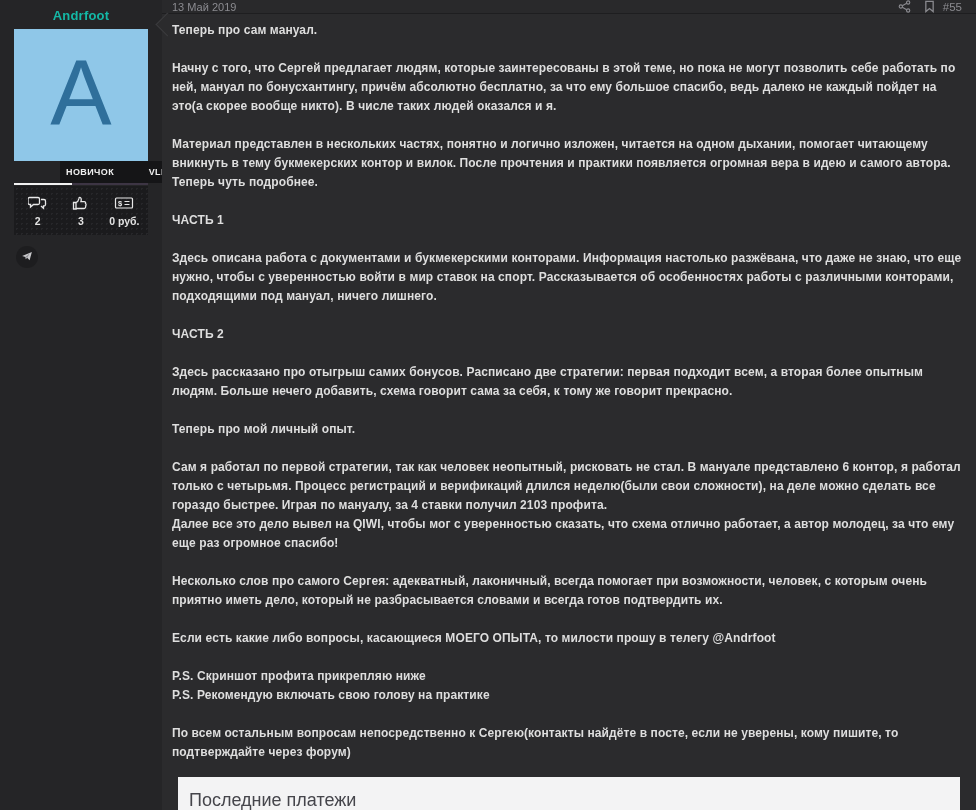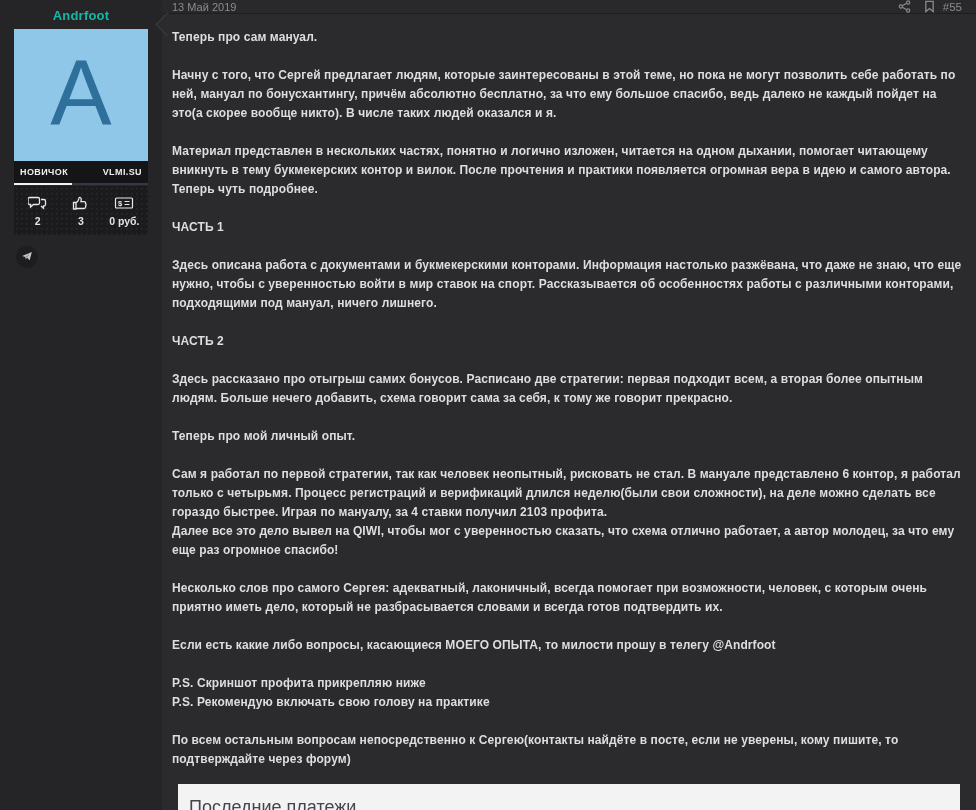--- a/index.html
+++ b/index.html
@@ -18,21 +18,21 @@
     color: #14b8a6; font-size: 13px; font-weight: bold; text-align: center;
     padding: 2px 0 6px 0; letter-spacing: .2px;
   }
   .avatar {
     width: 134px; height: 132px; display: flex; align-items: center; justify-content: center;
     user-select: none;
   }
   .avatar span { font-size: 92px; line-height: 1; font-weight: 400; margin-top: -4px; }
   .rankbar {
     width: 134px; height: 22px; background: #151517;
-    display: flex; align-items: center; justify-content: space-between; padding: 0 6px;
+    display: flex; align-items: center; justify-content: space-between; padding: 0 6px; margin-left: 46px;
   }
   .rankbar .rank, .rankbar .site {
     color: #efefef; font-size: 9px; font-weight: bold; letter-spacing: .4px;
   }
   .progress { width: 134px; height: 2px; background: #3d3544; position: relative; }
   .progress .fill { position: absolute; left: 0; top: 0; height: 2px; width: 58px; background: #f2f2f2; }
   .statsbox {
     width: 134px; margin-top: 1px; background-color: #1b1b1d;
     background-image: radial-gradient(#27272a 1px, transparent 1px);
     background-size: 5px 5px;
@@ -41,21 +41,21 @@
   .stat { flex: 1; display: flex; flex-direction: column; align-items: center; gap: 4px; }
   .stat svg { display: block; }
   .stat .val { color: #e2e2e2; font-size: 10.5px; font-weight: bold; white-space: nowrap; }
   .tg-btn {
     width: 22px; height: 22px; border-radius: 50%; background: #1d1d1f;
     display: flex; align-items: center; justify-content: center; margin-top: 11px; margin-left: 2px;
     cursor: pointer;
   }
 
   
-  .main { flex: 1; display: flex; flex-direction: column; background: #2b2b2d; position: relative; gap: 7px; }
+  .main { flex: 1; display: flex; flex-direction: column; background: #2b2b2d; position: relative; }
   .notch {
     position: absolute; left: -7px; top: 12px; width: 14px; height: 26px; overflow: hidden;
   }
   .notch:before {
     content: ""; position: absolute; left: 4px; top: 4px; width: 16px; height: 16px;
     background: #2b2b2d; border-left: 1px solid #3c3c3e; border-bottom: 1px solid #3c3c3e;
     transform: rotate(45deg);
   }
   .post-header {
     height: 27px; background: #29292b; border-bottom: 1px solid #1e1e20;

